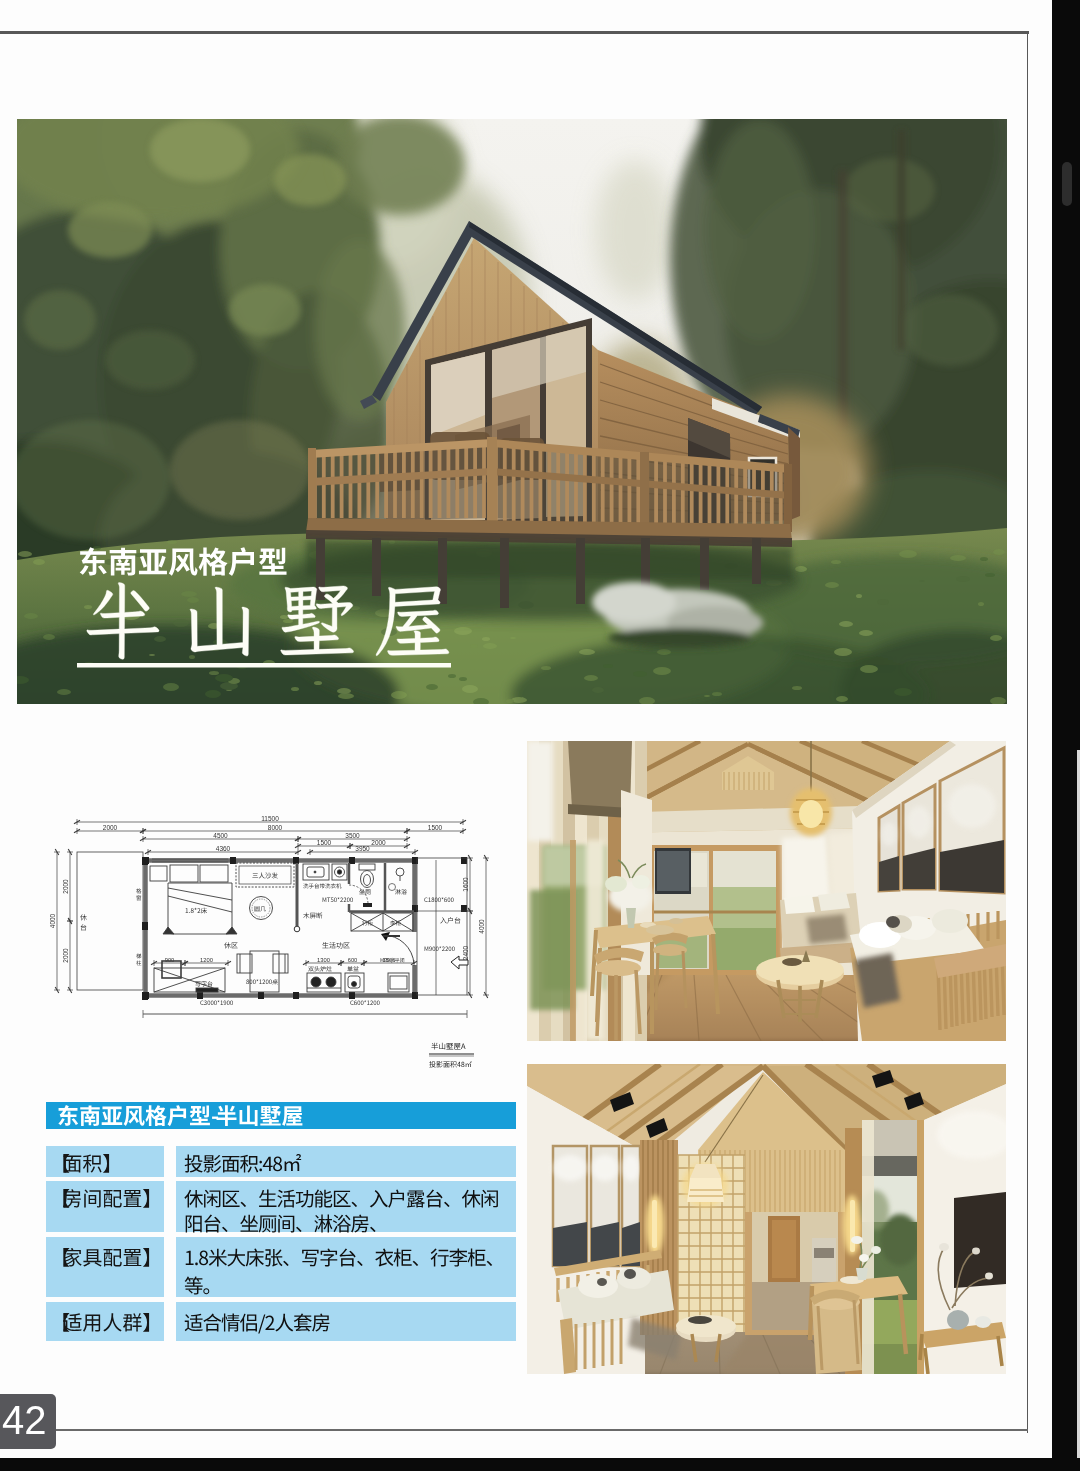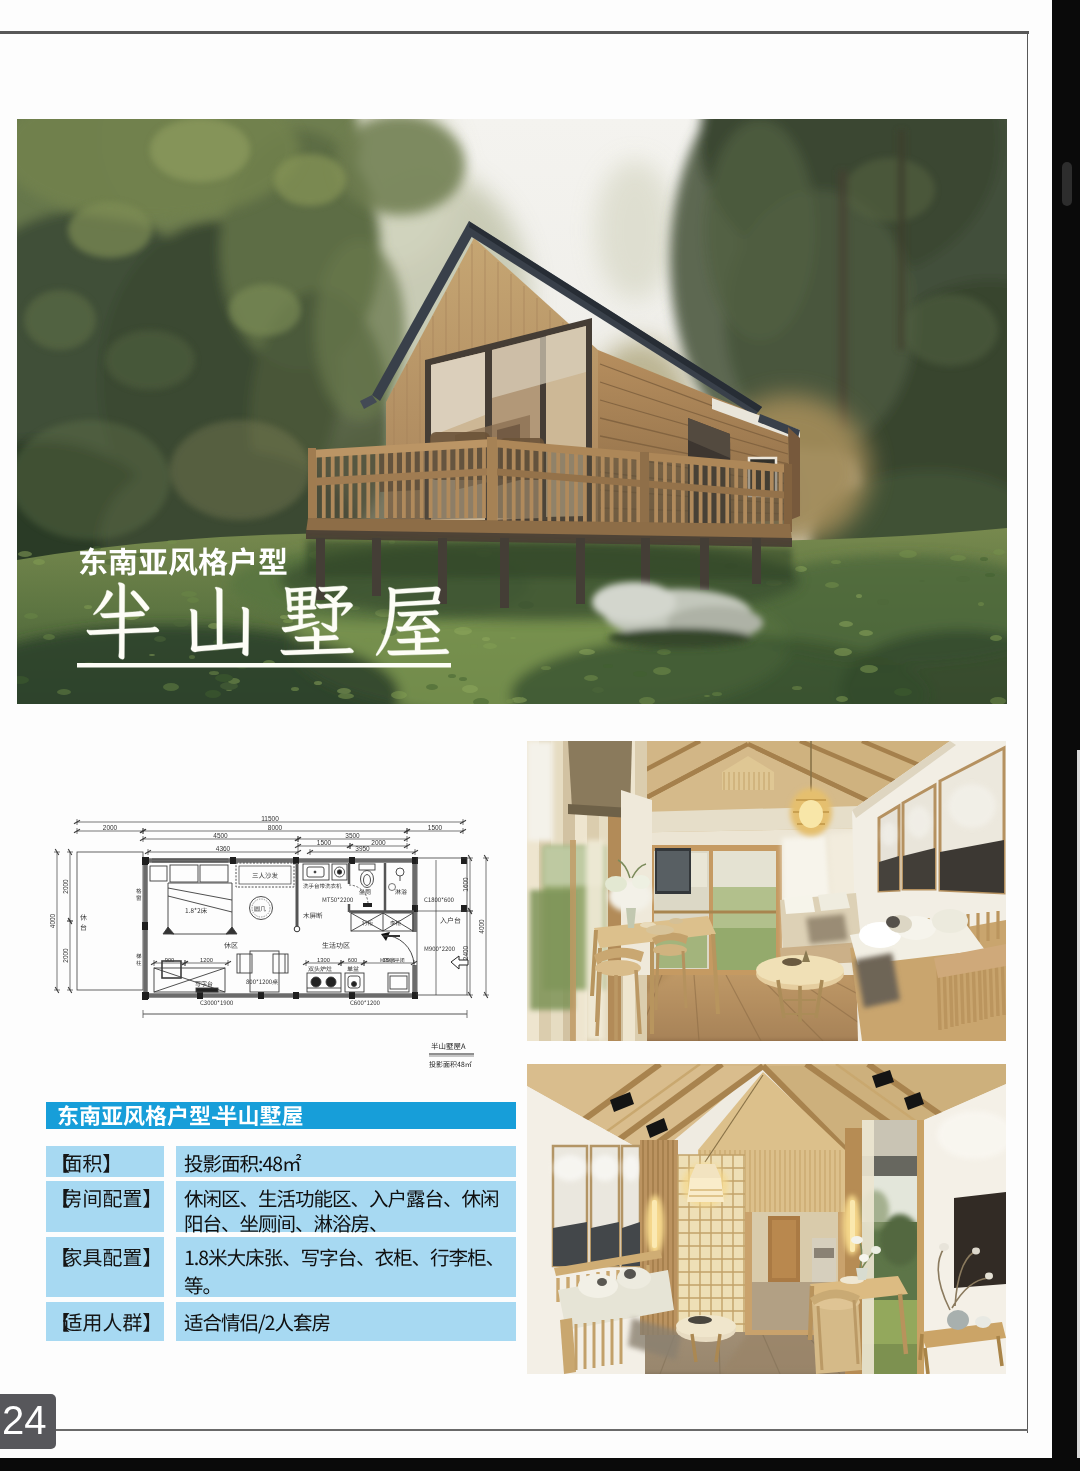--- a/index.html
+++ b/index.html
@@ -1385,21 +1385,21 @@
 <div class="abs" style="left:46px;top:1102px;width:470px;height:27px;background:#179ed9;"></div>
 <div class="abs" style="left:46px;top:1146px;width:118px;height:31px;background:#a7d9f2;"></div>
 <div class="abs" style="left:176px;top:1146px;width:340px;height:31px;background:#a7d9f2;"></div>
 <div class="abs" style="left:46px;top:1181px;width:118px;height:51px;background:#a7d9f2;"></div>
 <div class="abs" style="left:176px;top:1181px;width:340px;height:51px;background:#a7d9f2;"></div>
 <div class="abs" style="left:46px;top:1237px;width:118px;height:60px;background:#a7d9f2;"></div>
 <div class="abs" style="left:176px;top:1237px;width:340px;height:60px;background:#a7d9f2;"></div>
 <div class="abs" style="left:46px;top:1302px;width:118px;height:39px;background:#a7d9f2;"></div>
 <div class="abs" style="left:176px;top:1302px;width:340px;height:39px;background:#a7d9f2;"></div>
 
-<div class="abs" style="left:0;top:1394px;width:56px;height:55px;background:#57575b;border-radius:0 5px 5px 0;color:#fff;font-size:40px;text-align:left;padding-left:2px;box-sizing:border-box;line-height:53px;">24</div>
+<div class="abs" style="left:0;top:1394px;width:56px;height:55px;background:#57575b;border-radius:0 5px 5px 0;color:#fff;font-size:40px;text-align:left;padding-left:2px;box-sizing:border-box;line-height:53px;">42</div>
 
 <div class="abs" style="left:1052px;top:0;width:28px;height:1471px;background:#0a0a0a;"></div>
 
 <div class="abs" style="left:1077px;top:750px;width:3px;height:721px;background:#d8d8d8;"></div>
 
 <div class="abs" style="left:1062px;top:162px;width:10px;height:44px;background:#2d2d2d;border-radius:5px;"></div>
 
 <div class="abs" style="left:0;top:1458px;width:1080px;height:13px;background:#0a0a0a;"></div>
 
 <svg class="abs" style="left:0;top:0;pointer-events:none" width="1080" height="1471" viewBox="0 0 1080 1471">

